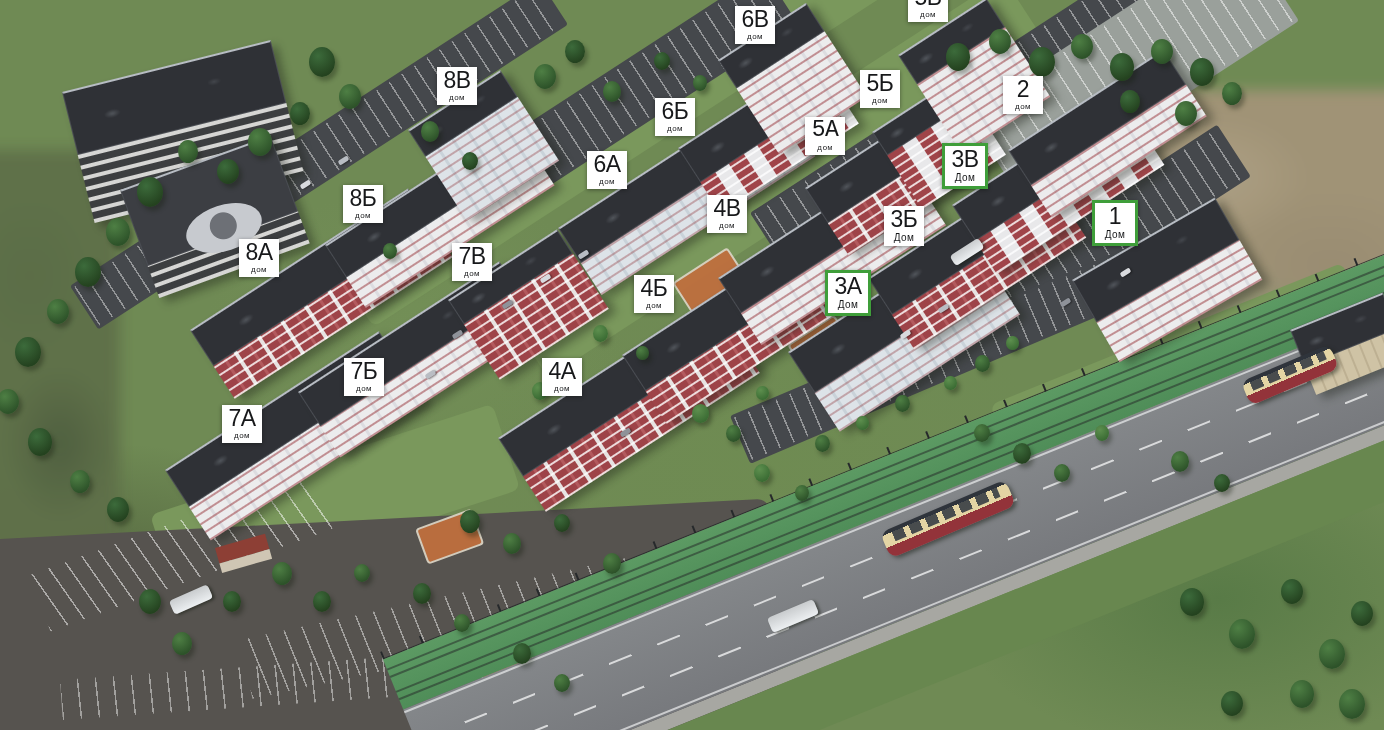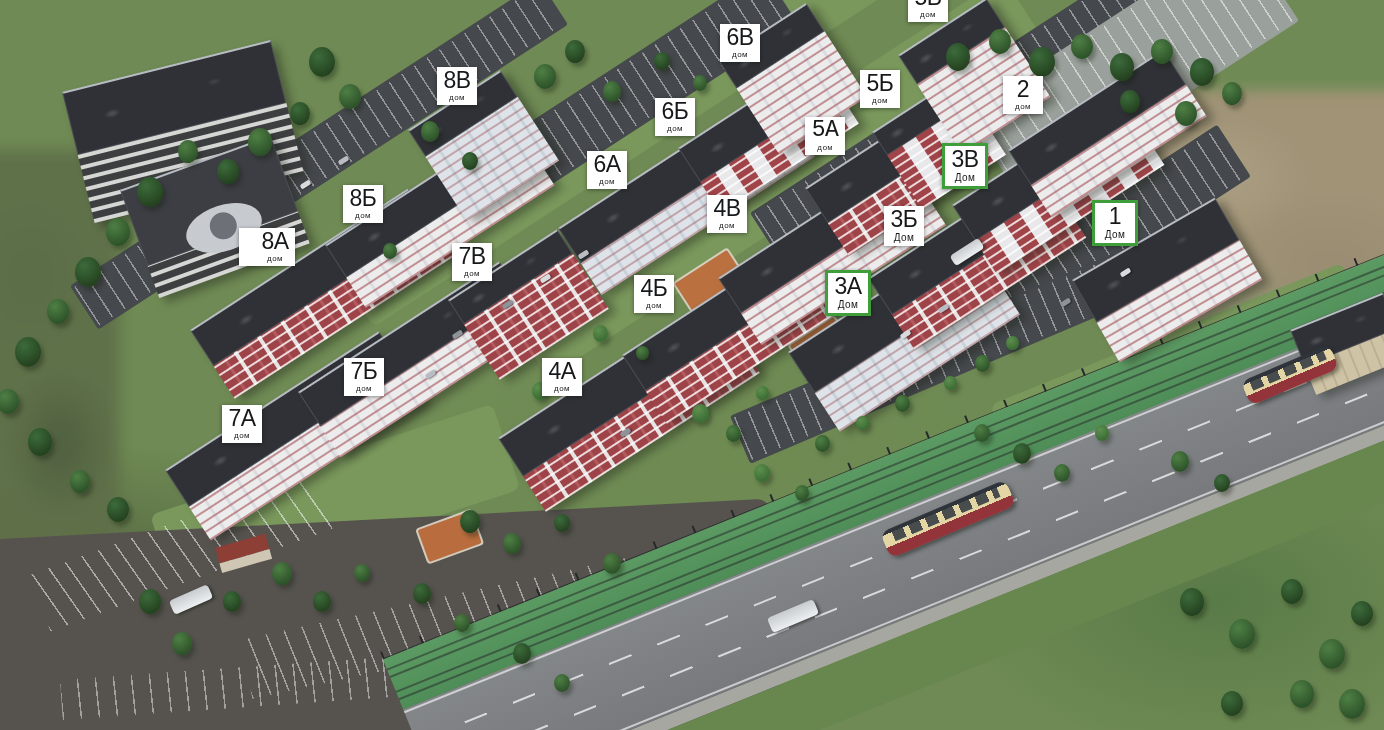--- a/index.html
+++ b/index.html
@@ -249,21 +249,21 @@
   <div class="tram" style="left:880px;top:505px;width:136px;height:28px;transform:rotate(-23deg);"></div>
   <div class="tram" style="left:1242px;top:362px;width:96px;height:26px;transform:rotate(-23deg);"></div>
   <div class="bus" style="left:768px;top:608px;width:50px;height:16px;transform:rotate(-23deg);"></div>
   <div class="bus" style="left:170px;top:592px;width:42px;height:15px;transform:rotate(-24deg);"></div>
   <div class="bus" style="left:950px;top:246px;width:34px;height:12px;transform:rotate(-33deg);"></div>
 
   <div class="bl" style="left:908px;top:-16px;">
       <span class="num">5В</span>
       <span class="sub">дом</span>
     </div>
-  <div class="bl" style="left:720px;top:6px;margin-top:18px;">
+  <div class="bl" style="left:735px;top:6px;">
       <span class="num">6В</span>
       <span class="sub">дом</span>
     </div>
   <div class="bl" style="left:437px;top:67px;">
       <span class="num">8В</span>
       <span class="sub">дом</span>
     </div>
   <div class="bl" style="left:860px;top:70px;">
       <span class="num">5Б</span>
       <span class="sub">дом</span>
@@ -297,21 +297,21 @@
       <span class="sub">Дом</span>
     </div>
   <div class="bl" style="left:707px;top:195px;">
       <span class="num">4В</span>
       <span class="sub">дом</span>
     </div>
   <div class="bl cap" style="left:884px;top:206px;">
       <span class="num">3Б</span>
       <span class="sub">Дом</span>
     </div>
-  <div class="bl" style="left:239px;top:228px;padding-left:16px;">
+  <div class="bl" style="left:239px;top:239px;">
       <span class="num">8А</span>
       <span class="sub">дом</span>
     </div>
   <div class="bl" style="left:452px;top:243px;">
       <span class="num">7В</span>
       <span class="sub">дом</span>
     </div>
   <div class="bl green cap" style="left:825px;top:270px;">
       <span class="num">3А</span>
       <span class="sub">Дом</span>

